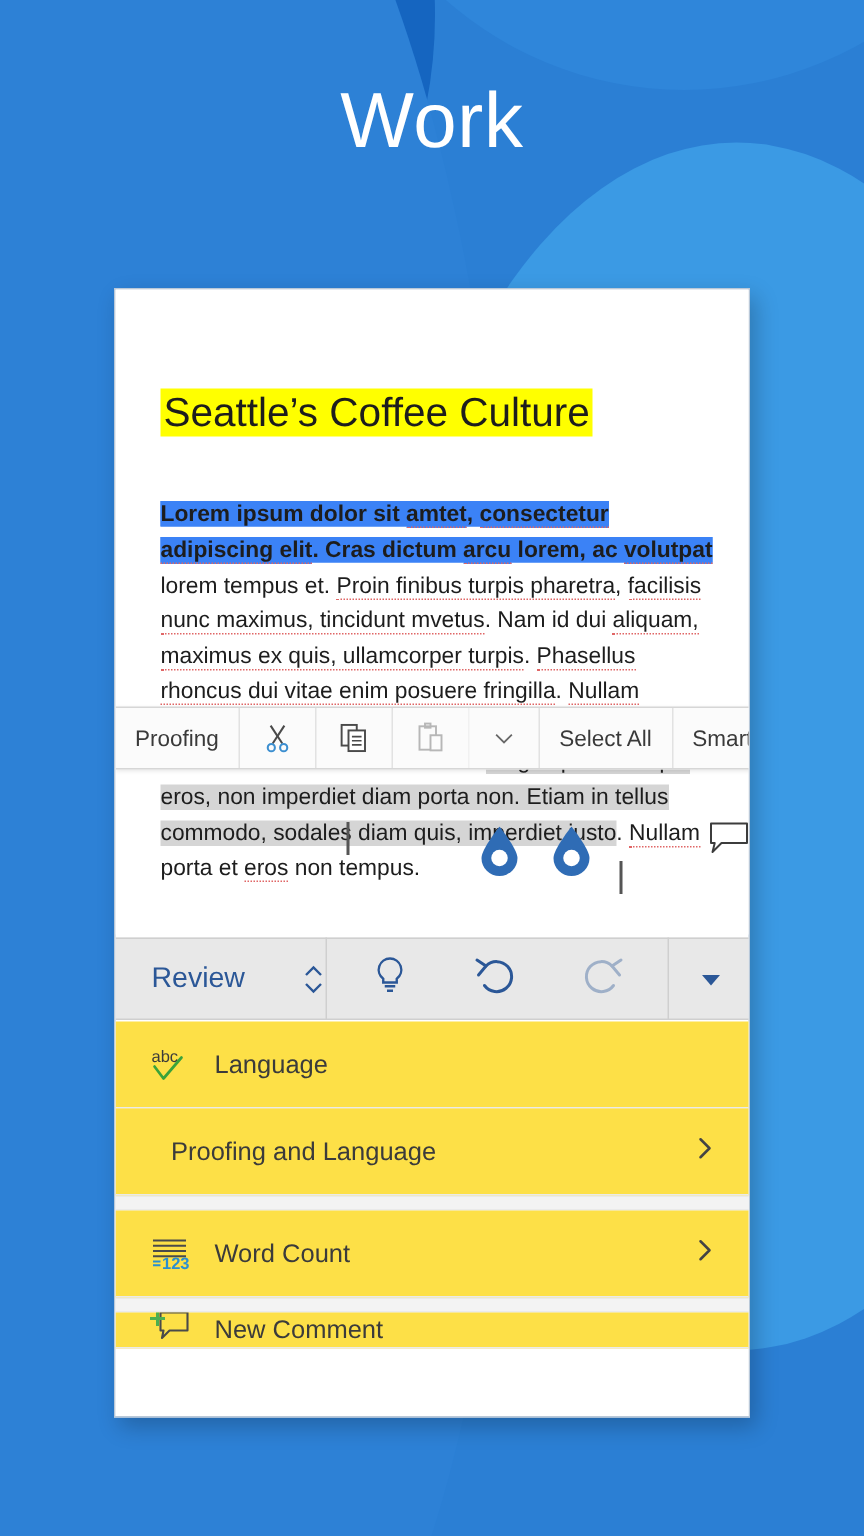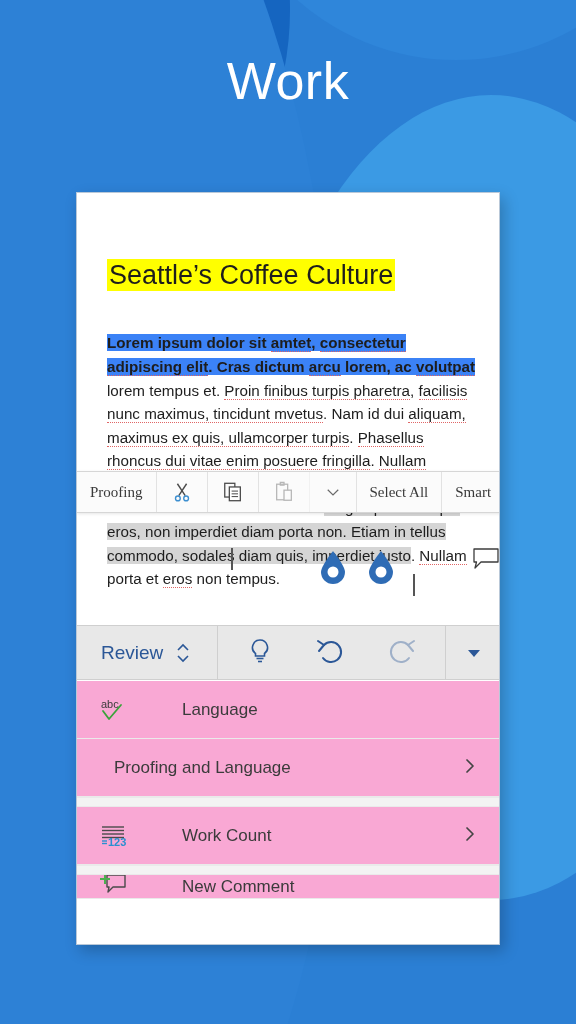--- a/index.html
+++ b/index.html
@@ -97,21 +97,20 @@
     box-shadow: 0 1px 3px rgba(0,0,0,0.10);
     z-index: 5;
   }
   .ctx-item {
     display: flex; align-items: center; justify-content: center;
     padding: 0 13px;
     font-size: 15px;
     color: #3a3a3a;
     border-right: 1px solid #e2e2e2;
     white-space: nowrap;
-    font-family: Liberation Serif, serif;
   }
   .ctx-item:last-child { border-right: none; }
   .ctx-item.icon { padding: 0 14px; }
   .ctx-item.disabled { opacity: 0.38; }
 
   
   .handle {
     position: absolute;
     width: 28px; height: 34px;
     z-index: 6;
@@ -135,20 +134,21 @@
     width: 424px; height: 55px;
     background: #e8e8e8;
     border-top: 1px solid #cfcfcf;
     border-bottom: 1px solid #cfcfcf;
     display: flex; align-items: center;
   }
   .ribbon-tab {
     display: flex; align-items: center; gap: 12px;
     padding-left: 24px;
     width: 140px;
+    justify-content: space-between;
   }
   .ribbon-tab-label {
     font-size: 19px; color: #2b5797; font-weight: 400;
   }
   .ribbon-div {
     width: 1px; height: 55px; background: #cfcfcf;
   }
   .ribbon-tools {
     flex: 1;
     display: flex; align-items: center; justify-content: center;
@@ -166,22 +166,21 @@
     left: 0; top: 488px;
     width: 424px; height: 265px;
     background: #ffffff;
   }
   .menu-row {
     position: relative;
     display: flex; align-items: center;
     height: 58px;
     padding: 0 22px 0 22px;
     border-bottom: 1px solid #eaeaea;
-    background: #f9a8d4;
-    gap: 39px;
+    background: #fde047;
   }
   .menu-row .mi-icon {
     width: 44px; min-width: 44px;
     display: flex; align-items: center; justify-content: flex-start;
   }
   .menu-row .mi-label {
     font-size: 17px; color: #3b3b3b; font-weight: 400;
   }
   .menu-row .mi-chev {
     position: absolute; right: 24px; top: 50%;
@@ -351,21 +350,21 @@
         <svg width="30" height="30" viewBox="0 0 30 30">
           <line x1="3" y1="6" x2="25" y2="6" stroke="#4a4a4a" stroke-width="1.4"></line>
           <line x1="3" y1="9.5" x2="25" y2="9.5" stroke="#4a4a4a" stroke-width="1.4"></line>
           <line x1="3" y1="13" x2="25" y2="13" stroke="#4a4a4a" stroke-width="1.4"></line>
           <line x1="3" y1="16.5" x2="25" y2="16.5" stroke="#4a4a4a" stroke-width="1.4"></line>
           <line x1="3" y1="20" x2="8" y2="20" stroke="#2a8fd0" stroke-width="1.4"></line>
           <line x1="3" y1="22.5" x2="8" y2="22.5" stroke="#2a8fd0" stroke-width="1.4"></line>
           <text x="9" y="25" font-family="Liberation Sans, sans-serif" font-size="11" font-weight="bold" fill="#2a8fd0">123</text>
         </svg>
       </span>
-      <span class="mi-label">Work Count</span>
+      <span class="mi-label">Word Count</span>
       <span class="mi-chev">
         <svg width="14" height="20" viewBox="0 0 14 20">
           <polyline points="4,4 10,10 4,16" fill="none" stroke="#444" stroke-width="1.7" stroke-linecap="round" stroke-linejoin="round"></polyline>
         </svg>
       </span>
     </div>
 
     <div class="menu-sep"></div>
 
     <div class="menu-row cut">

